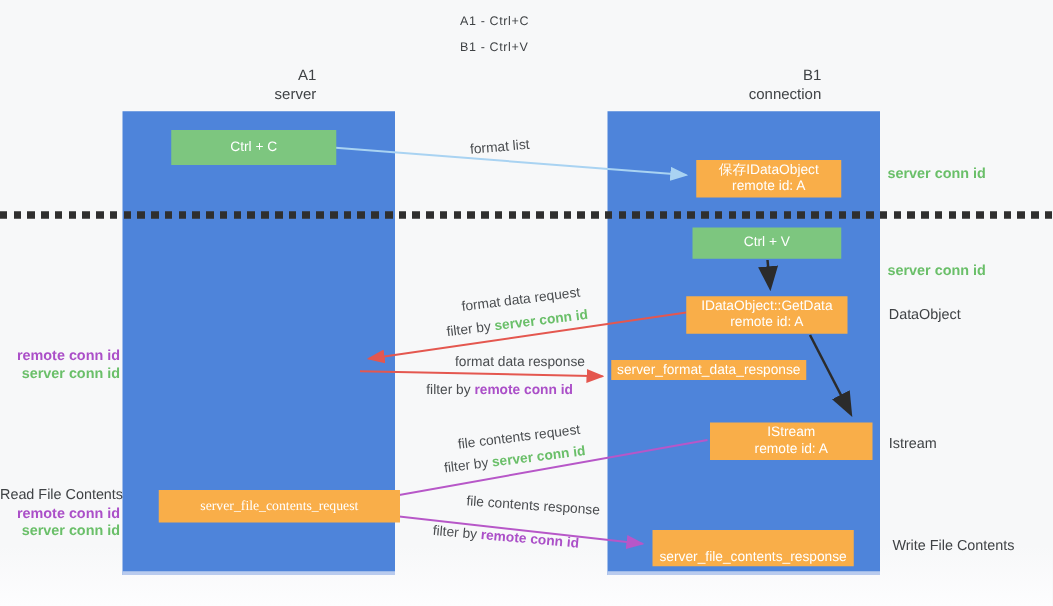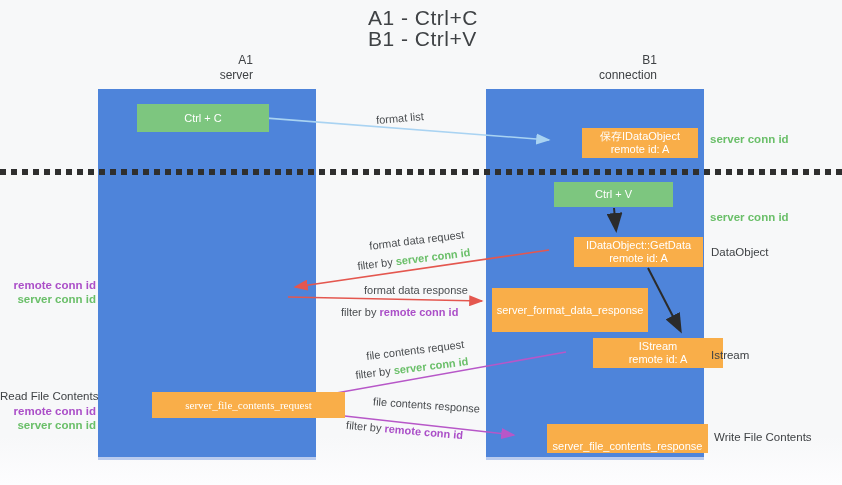--- a/index.html
+++ b/index.html
@@ -1,38 +1,38 @@
 <!DOCTYPE html>
 <html><head>
 <meta charset="utf-8">
 <style>
   html,body{margin:0;padding:0;background:#f7f8f9;}
   .canvas{
     position:relative;width:842px;height:485px;overflow:hidden;
     background:linear-gradient(#f7f8f9 90%,#fdfdfe);
     font-family:"Liberation Sans",sans-serif;
   }
-  .title{position:absolute;left:368px;top:7px;font-size:21px;color:#3f4245;line-height:21px;letter-spacing:.5px;}
+  .title{position:absolute;left:368px;top:7px;font-size:10px;color:#3f4245;line-height:21px;letter-spacing:.5px;}
   .colhdr{position:absolute;font-size:12px;color:#3f4245;text-align:right;line-height:15px;}
   .colhdr-left{left:133px;top:53px;width:120px;}
   .colhdr-right{left:537px;top:53px;width:120px;}
   .panel{position:absolute;top:89px;width:218px;height:368px;background:#4e84da;border-bottom:3px solid #b9cbee;}
   .panel-left{left:98px;}
   .panel-right{left:486px;}
   .dotted{position:absolute;left:0;top:169px;width:842px;height:6px;
     background:repeating-linear-gradient(90deg,#2f2f2f 0 6px,transparent 6px 11px);}
   .box{position:absolute;color:#fff;font-size:11px;text-align:center;display:flex;flex-direction:column;justify-content:center;line-height:13px;white-space:nowrap;}
   .green{background:#7dc67f;}
-  .orange{background:#f9ae49;margin-left:25px;}
+  .orange{background:#f9ae49;}
   #b-ctrlc{left:137px;top:104px;width:132px;height:28px;}
   #b-save{left:557px;top:128px;width:116px;height:30px;}
   #b-ctrlv{left:554px;top:182px;width:119px;height:25px;}
   #b-getdata{left:549px;top:237px;width:129px;height:30px;}
   #b-fmtreq{left:131px;top:277px;width:156px;height:27px;}
-  #b-fmtresp{left:467px;top:288px;width:156px;height:44px;}
+  #b-fmtresp{left:489px;top:288px;width:156px;height:16px;}
   #b-istream{left:568px;top:338px;width:130px;height:30px;}
   #b-filereq{left:127px;top:392px;width:193px;height:26px;font-family:Liberation Serif, serif;}
   #b-fileresp{left:522px;top:424px;width:161px;height:29px;justify-content:flex-end;}
   .rlabel{position:absolute;font-size:11.5px;color:#3f4245;white-space:nowrap;}
   .green-t{color:#6abf69;font-weight:bold;}
   .purple-t{color:#ab4fc8;font-weight:bold;}
   #r-scid-top{left:710px;top:133px;}
   #r-scid-mid{left:710px;top:211px;}
   #r-dataobject{left:711px;top:246px;}
   #r-istream{left:711px;top:349px;}

